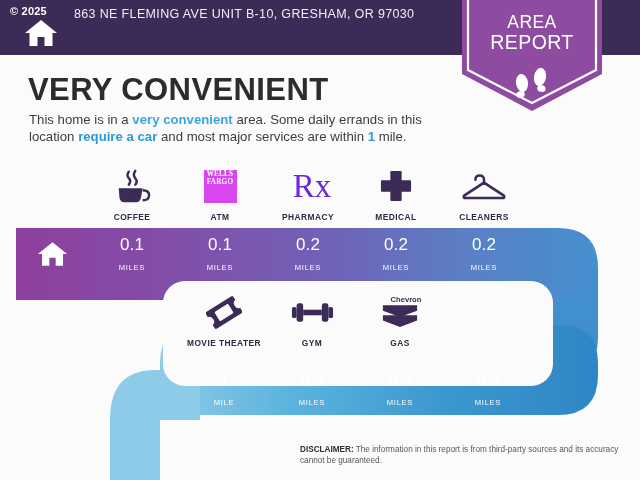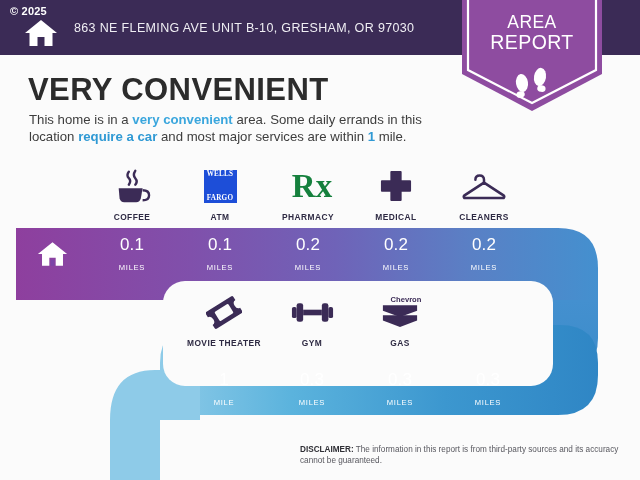--- a/index.html
+++ b/index.html
@@ -24,21 +24,21 @@
   .copyright {
     position: absolute; left: 10px; top: 5px;
     font-size: 11px; font-weight: bold; color: #ffffff;
     letter-spacing: .2px;
   }
   .home-badge-icon {
     position: absolute; left: 24px; top: 18px;
     width: 34px; height: 30px;
   }
   .address {
-    position: absolute; left: 74px; top: 21px;
+    position: absolute; left: 74px; top: 7px;
     font-size: 12.5px; color: #efeef3; letter-spacing: .35px;
     white-space: nowrap;
   }
 
   
   .area-badge {
     position: absolute; left: 462px; top: -2px;
     width: 140px; height: 116px;
   }
   .area-badge svg { display: block; }
@@ -70,27 +70,27 @@
     display: flex; flex-direction: column;
     align-items: center; justify-content: flex-end;
   }
   .icon-art { height: 40px; display: flex; align-items: center; justify-content: center; }
   .icon-label {
     margin-top: 6px; font-size: 8.4px; font-weight: bold;
     color: #2e2a43; letter-spacing: .45px; white-space: nowrap;
   }
 
   .wf-logo {
-    width: 33px; height: 33px; background: #1d4ed8;
-    display: flex; flex-direction: column; align-items: center; justify-content: space-between;
+    width: 33px; height: 33px; background: #d946ef;
+    display: flex; flex-direction: column; align-items: center; justify-content: flex-start;
     color: #fff; font-family: "Liberation Serif", serif;
     font-weight: bold; font-size: 7.2px; line-height: 8.6px; letter-spacing: .2px;
   }
-  .rx { font-family: "Liberation Serif", serif; font-weight: bold;
-        font-size: 33px; color: #15803d; line-height: 33px; margin-left: 8px; }
+  .rx { font-family: "Liberation Serif", serif; font-weight: normal;
+        font-size: 33px; color: #6d28d9; line-height: 33px; margin-left: 8px; }
   .winco { text-align: center; color: #3b2b56; }
   .winco .w1 { font-size: 15.5px; font-weight: bold; font-style: italic; letter-spacing: -.3px; }
   .winco .w2 { font-size: 8px; font-weight: bold; font-style: italic; letter-spacing: 1.6px; }
   .chev { display: flex; flex-direction: column; align-items: center; }
   .chev .ctext { font-size: 7.6px; font-weight: bold; color: #3b2b56; margin-bottom: 1px; margin-left: 12px; }
 
   
   .ribbon { position: absolute; left: 0; top: 0; width: 640px; height: 480px; }
 
   

